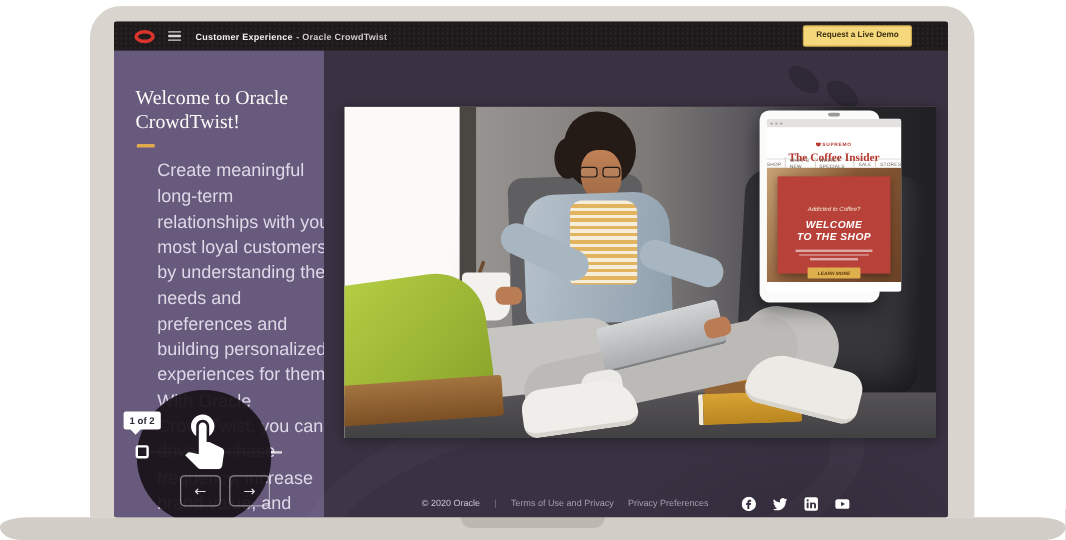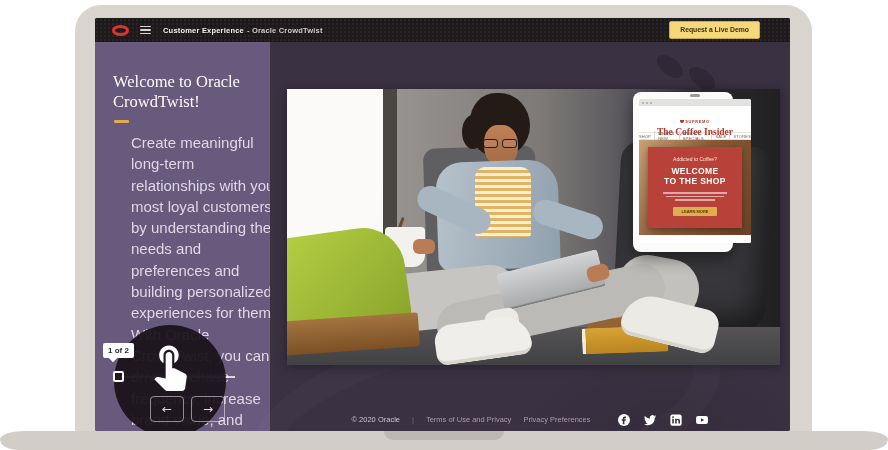--- a/index.html
+++ b/index.html
@@ -139,21 +139,21 @@
   .ts-nav { height:8px; border-top:1px solid #e7e2dc; border-bottom:1px solid #e7e2dc;
             display:flex; align-items:center; justify-content:center; gap:3px;
             font-size:4px; color:#6a6258; letter-spacing:.2px; }
   .ts-nav span + span { border-left:1px solid #ddd6ce; padding-left:3px; }
   .ts-hero { position:relative; height:95px;
              background:
                radial-gradient(circle at 20% 30%, rgba(240,214,170,.55) 0 12px, transparent 13px),
                radial-gradient(circle at 80% 70%, rgba(120,70,35,.8) 0 16px, transparent 17px),
                linear-gradient(120deg,#c7a274,#8a5a36 45%,#6b4226); }
   .ts-card { position:absolute; left:9px; top:7px; width:94px; height:81px; background:#b8423a;
-             text-align:center; padding-top:9px; box-shadow:0 2px 6px rgba(0,0,0,.35); }
+             text-align:center; padding-top:25px; box-shadow:0 2px 6px rgba(0,0,0,.35);font-style:italic; }
   .ts-kicker { font-size:5px; color:#f5e6d6; }
   .ts-welcome { margin-top:4px; font-size:8.5px; font-weight:bold; color:#fff; line-height:1.2;
                 letter-spacing:.4px; }
   .ts-bar { margin:2px auto 0; height:1.5px; background:rgba(255,255,255,.55); }
   .ts-bar.w1 { width:64px; margin-top:6px; } .ts-bar.w2 { width:58px; } .ts-bar.w3 { width:40px; }
   .ts-btn { margin:6px auto 0; width:44px; height:9px; background:#dfaf4e; border-radius:1px;
             font-size:4px; font-weight:bold; color:#5c3a10; line-height:9px; text-align:center; cursor:pointer; }
   .ts-foot { height:8px; background:#fff; }
 
   

